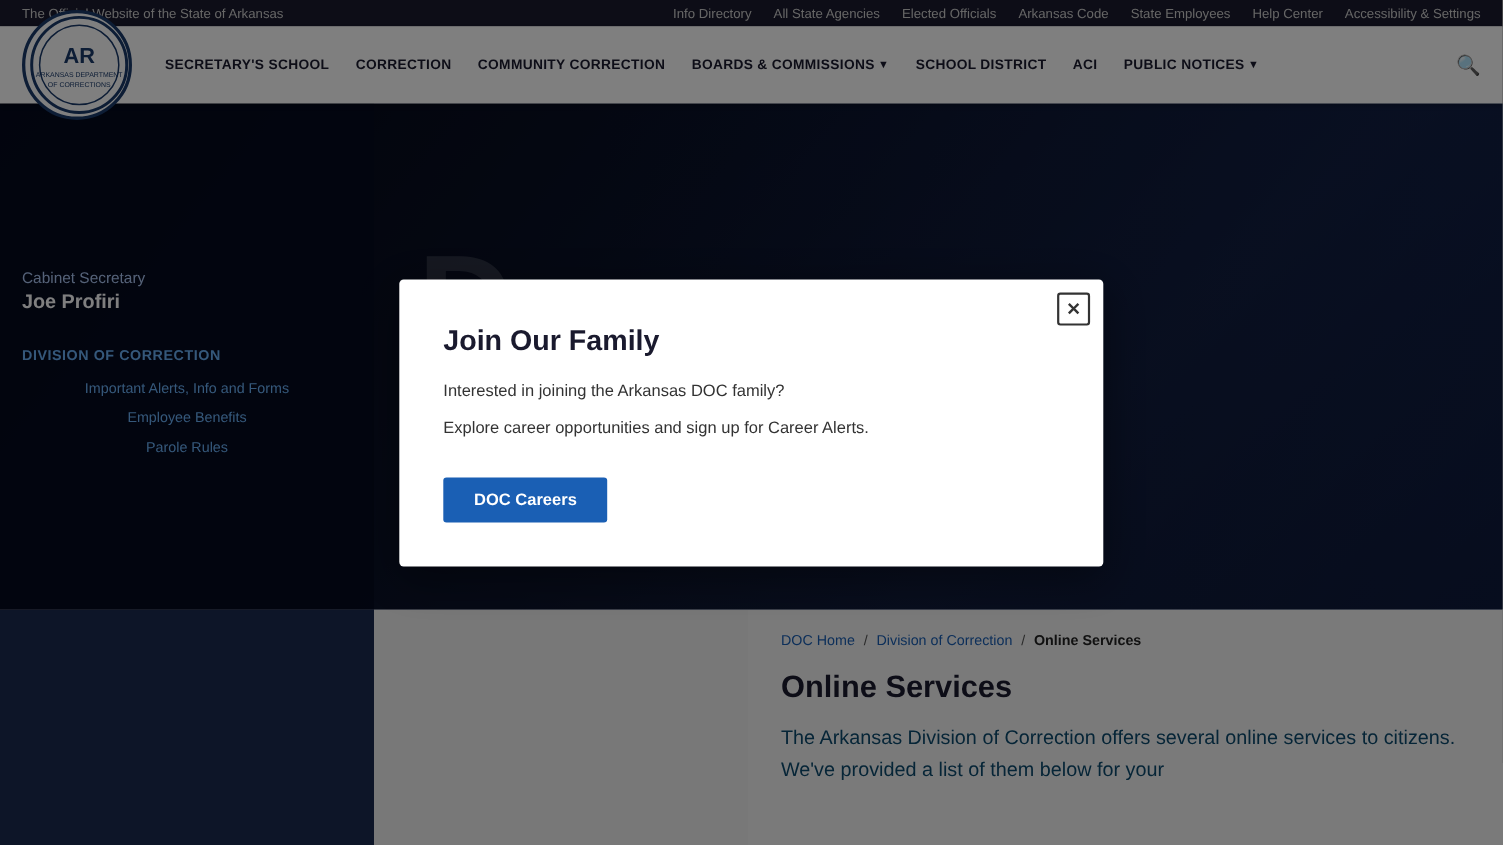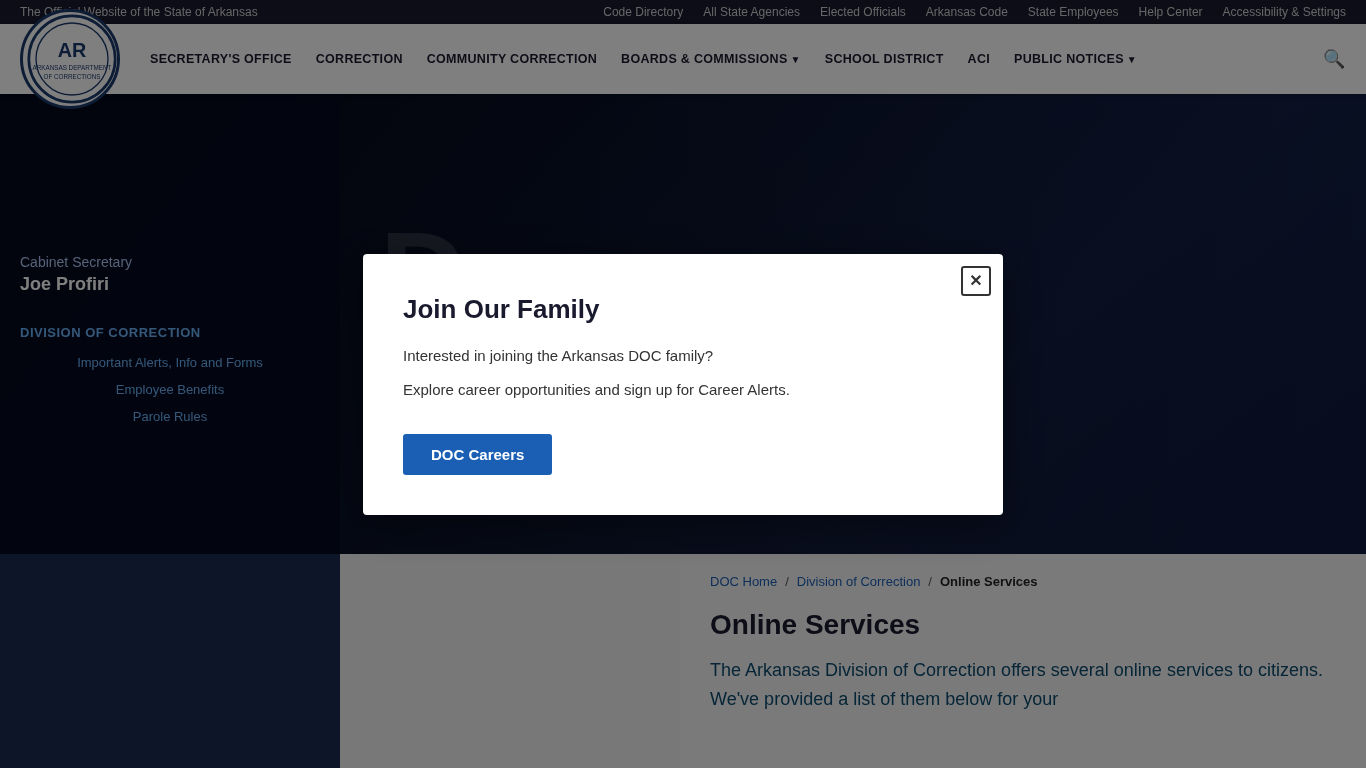--- a/index.html
+++ b/index.html
@@ -112,21 +112,21 @@
       background: linear-gradient(to right, transparent 0%, rgba(20,40,100,0.3) 100%);
     }
 
     .sidebar {
       position: absolute;
       left: 0;
       top: 0;
       bottom: 0;
       width: 340px;
       background: rgba(5,10,30,0.85);
-      padding: 40px 20px;
+      padding: 30px 20px;
     }
     .sidebar-secretary {
       color: #aac4f0;
       font-size: 14px;
       margin-bottom: 4px;
     }
     .sidebar-name {
       color: #fff;
       font-size: 18px;
       font-weight: bold;
@@ -275,21 +275,21 @@
     }
   </style>
 </head>
 <body>
 
 <div class="page-wrapper">
 
   <div class="top-bar">
     <span>The Official Website of the State of Arkansas</span>
     <div class="top-bar-links">
-      <a>Code Directory</a>
+      <a>Info Directory</a>
       <a>All State Agencies</a>
       <a>Elected Officials</a>
       <a>Arkansas Code</a>
       <a>State Employees</a>
       <a>Help Center</a>
       <a>Accessibility &amp; Settings</a>
     </div>
   </div>
 
   <nav class="main-nav">
@@ -299,21 +299,21 @@
           <circle cx="50" cy="50" r="48" fill="none" stroke="#1a3a6b" stroke-width="3"></circle>
           <circle cx="50" cy="50" r="40" fill="none" stroke="#1a3a6b" stroke-width="1.5"></circle>
 
           <text x="50" y="48" text-anchor="middle" font-size="22" font-weight="bold" fill="#1a3a6b" font-family="Arial">AR</text>
           <text x="50" y="62" text-anchor="middle" font-size="7" fill="#1a3a6b" font-family="Arial">ARKANSAS DEPARTMENT</text>
           <text x="50" y="72" text-anchor="middle" font-size="7" fill="#1a3a6b" font-family="Arial">OF CORRECTIONS</text>
         </svg>
       </div>
     </div>
     <div class="nav-links">
-      <a class="nav-item">SECRETARY'S OFFICE</a>
+      <a class="nav-item">SECRETARY'S SCHOOL</a>
       <a class="nav-item">CORRECTION</a>
       <a class="nav-item">COMMUNITY CORRECTION</a>
       <a class="nav-item">
         <span>BOARDS &amp; COMMISSIONS</span>
         <span class="chevron">▼</span>
       </a>
       <a class="nav-item">SCHOOL DISTRICT</a>
       <a class="nav-item">ACI</a>
       <a class="nav-item">
         <span>PUBLIC NOTICES</span>

